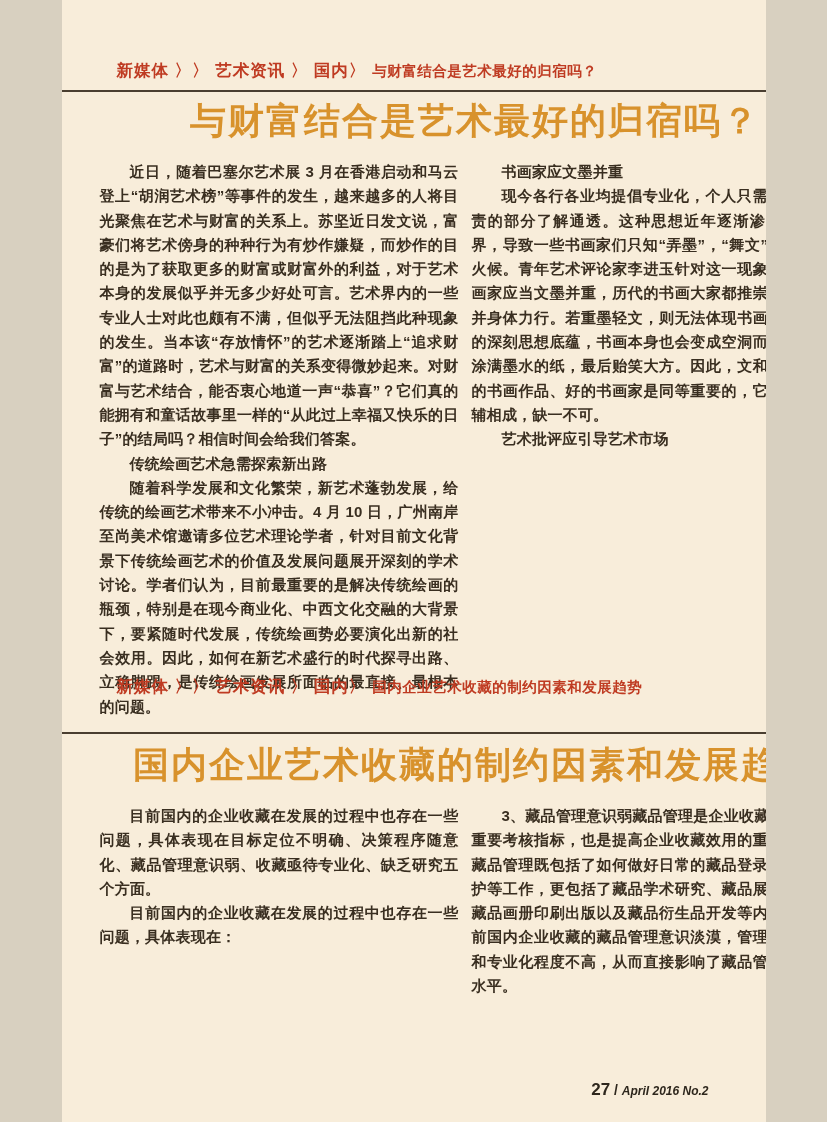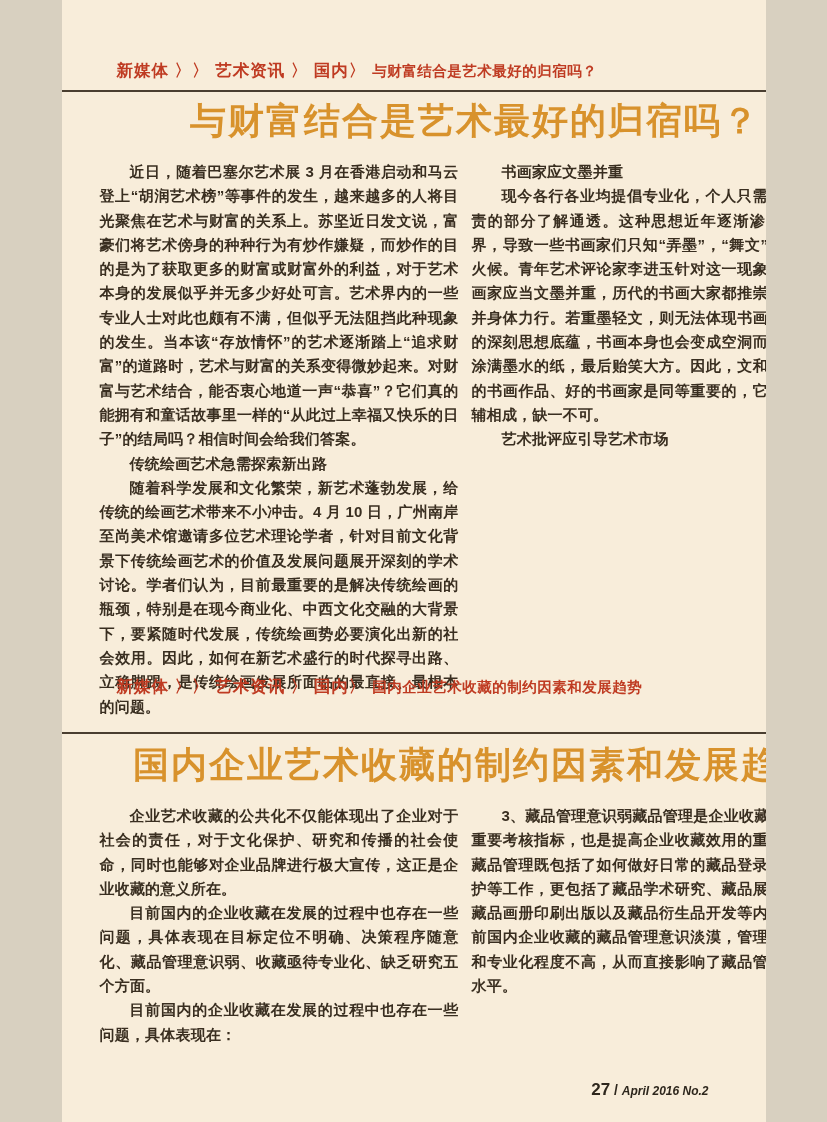--- a/index.html
+++ b/index.html
@@ -121,21 +121,20 @@
   <div class="breadcrumb" style="top: 676px;">
     <span class="trail">新媒体 〉〉 艺术资讯 〉 国内〉</span><span class="current">国内企业艺术收藏的制约因素和发展趋势</span>
   </div>
 
   <div class="rule" style="top: 732px;"></div>
 
   <div class="article-title" style="top: 742px;">国内企业艺术收藏的制约因素和发展趋势</div>
 
   <div class="columns" style="top: 804px;">
     <div class="col">
-      <p class="para">企业艺术收藏的公共化不仅能体现出了企业对于社会的责任，对于文化保护、研究和传播的社会使命，同时也能够对企业品牌进行极大宣传，这正是企业收藏的意义所在。</p>
       <p class="para">目前国内的企业收藏在发展的过程中也存在一些问题，具体表现在目标定位不明确、决策程序随意化、藏品管理意识弱、收藏亟待专业化、缺乏研究五个方面。</p>
       <p class="para">目前国内的企业收藏在发展的过程中也存在一些问题，具体表现在：</p>
     </div>
     <div class="col">
       <p class="para">3、藏品管理意识弱藏品管理是企业收藏专业化的重要考核指标，也是提高企业收藏效用的重要依托，藏品管理既包括了如何做好日常的藏品登录、藏品保护等工作，更包括了藏品学术研究、藏品展览策划、藏品画册印刷出版以及藏品衍生品开发等内容，而目前国内企业收藏的藏品管理意识淡漠，管理队伍素质和专业化程度不高，从而直接影响了藏品管理的发展水平。</p>
     </div>
   </div>
 
   <div class="footer">
     <span class="page-num">27</span><span class="sep"> / </span><span class="issue">April 2016 No.2</span>

